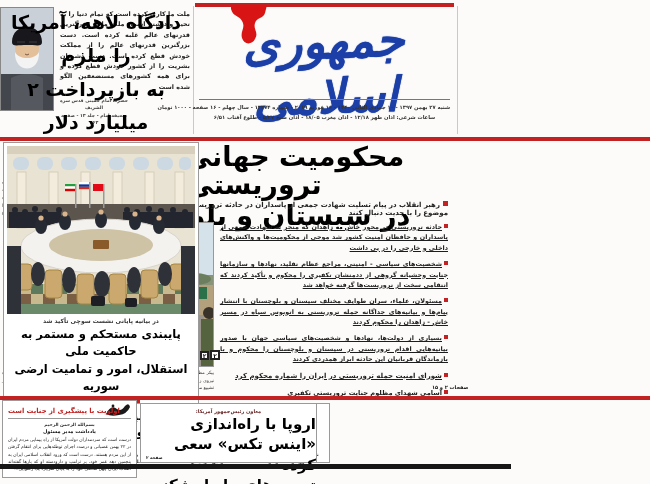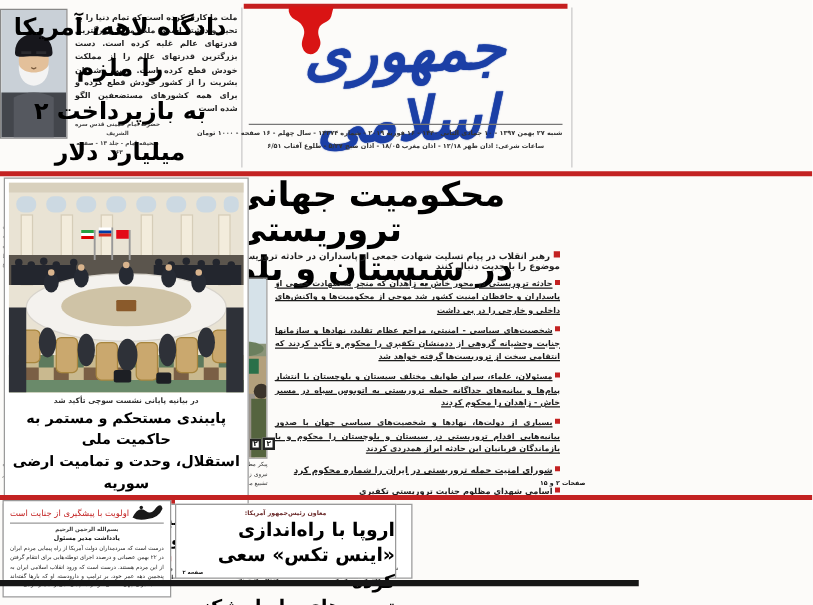--- a/index.html
+++ b/index.html
@@ -65,21 +65,21 @@
   .warsaw-pref { position:absolute; left:6px; bottom:2px; font-size:4.2px; font-weight:bold; }
 
   .instex { left:140px; top:403px; width:177px; height:60px; }
   .instex-kicker { text-align:center; font-size:5px; font-weight:bold; color:#6b2a2a; margin-top:4px; }
   .instex-hl { text-align:right; font-weight:bold; font-size:15px; line-height:1.35; color:#000; }
   .instex-pref { position:absolute; left:5px; bottom:2px; font-size:4.2px; font-weight:bold; }
 
   .editorial { left:2px; top:400px; width:135px; height:78px; padding:3px 5px; }
   .ed-titlerow { position:relative; border-bottom:1px solid #999; padding-bottom:2px; height:15px; }
   .ed-brush { position:absolute; right:0; top:-2px; }
-  .ed-title { position:absolute; left:0; top:3px; font-size:6.8px; font-weight:normal; color:#c32222; }
+  .ed-title { position:absolute; left:0; top:3px; font-size:6.8px; font-weight:bold; color:#c32222; }
   .ed-bismillah { text-align:center; font-size:4.4px; font-weight:600; color:#333; margin-top:3px; }
   .ed-byline { text-align:center; font-size:5px; font-weight:bold; color:#111; margin-top:1px; }
   .ed-body { font-size:4.5px; line-height:1.62; text-align:justify; color:#222; margin-top:2px; }
 </style>
 </head>
 <body>
 
 <div class="page">
 
   <div class="imam-photo">
@@ -304,21 +304,21 @@
           <rect x="0" y="100" width="14" height="68"></rect>
             <rect x="174" y="100" width="14" height="68"></rect>
         </g>
         <rect x="84" y="150" width="14" height="10" rx="2" fill="#1d1f24"></rect>
           <rect x="118" y="152" width="12" height="9" rx="2" fill="#1d1f24"></rect>
       </g>
     </svg>
     <div class="sochi-kicker">در بیانیه پایانی نشست سوچی تأکید شد</div>
     <div class="sochi-hl">
       <div>پایبندی مستحکم و مستمر به حاکمیت ملی</div>
-      <div>استقلال، وحدت و تمامیت ارضی سوریه</div>
+      <div>استقلال، امور و تمامیت ارضی سوریه</div>
     </div>
     <div class="sochi-subk"><span class="sq sm"></span><span>پوتین در دیدار با دکتر روحانی:</span></div>
     <div class="sochi-subhl">روسیه با قدرت از حفظ برجام حمایت می‌کند</div>
   </div>
   <div class="pagebox" style="left:200px; top:351px; width:9px; height:9px; line-height:6px;">۲</div>
 
   <div class="rule-red" style="top:396px;"></div>
 
   <div class="box warsaw">
     <div class="warsaw-hl">

